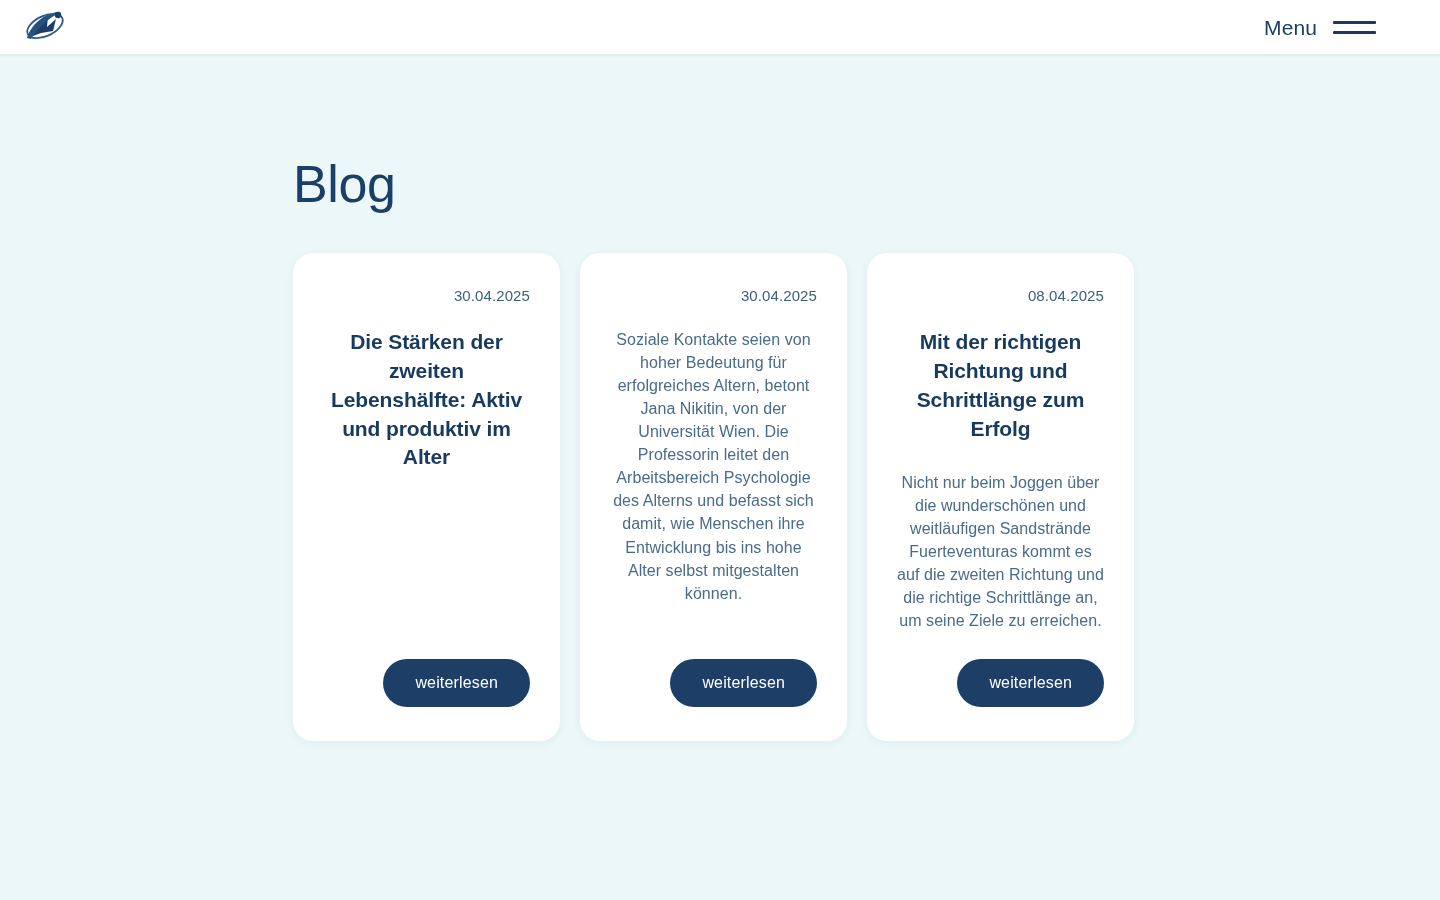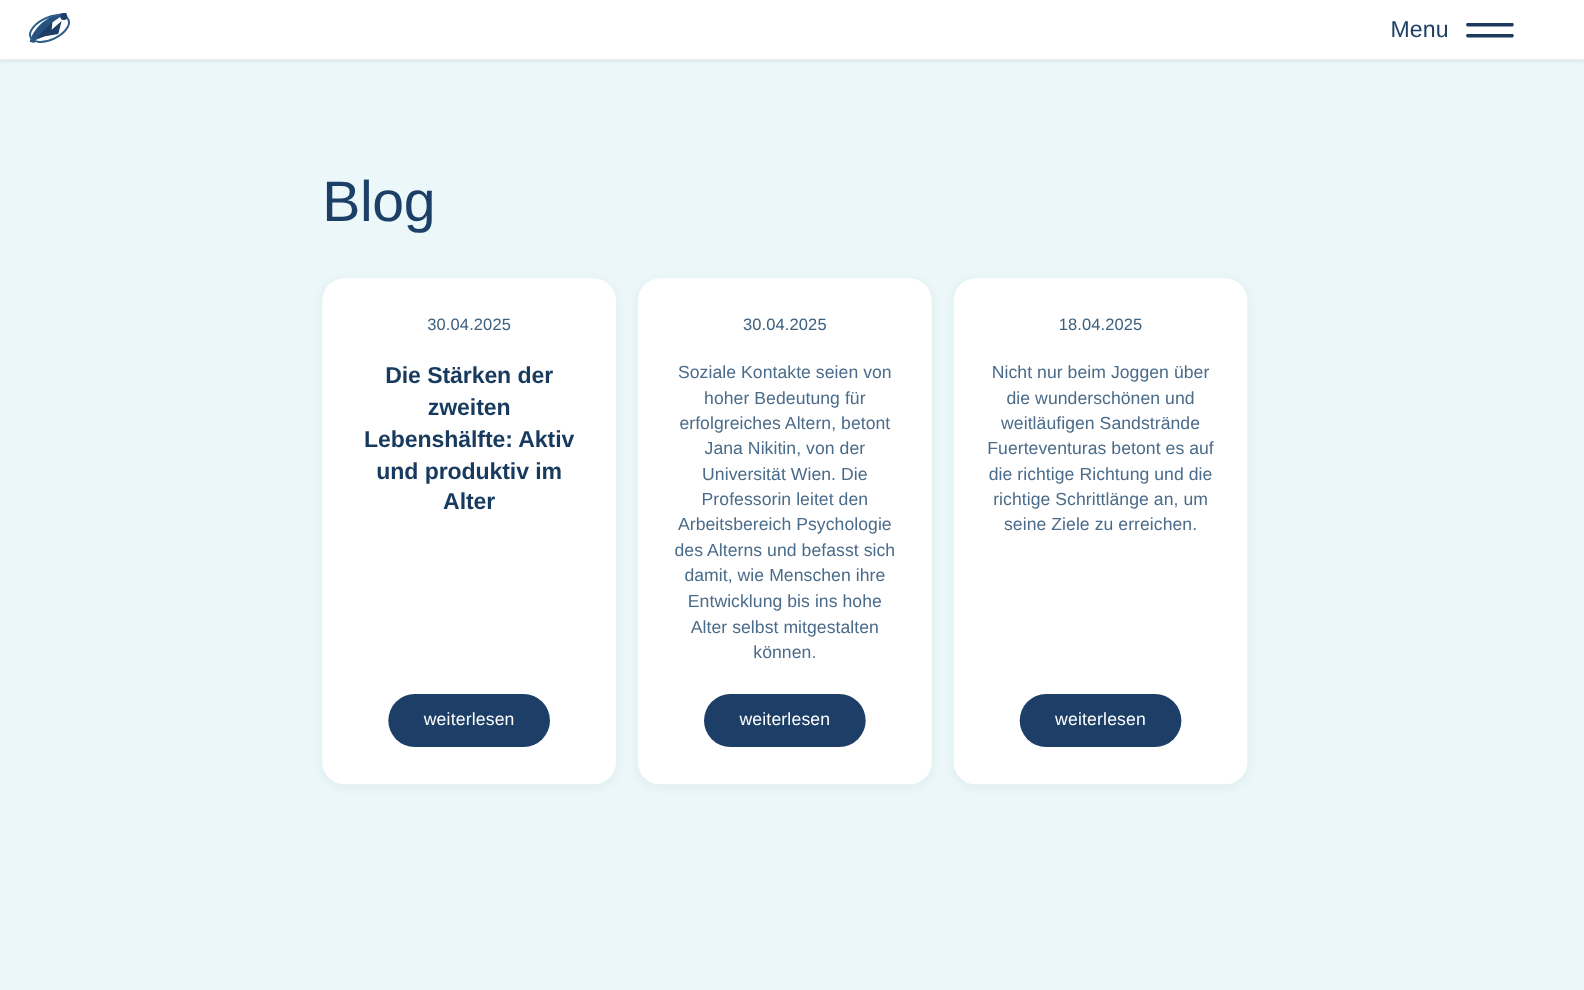--- a/index.html
+++ b/index.html
@@ -97,21 +97,21 @@
     row-gap: 22px;
     margin-top: 40px;
   }
 
   .blog-card {
     background: #ffffff;
     border-radius: 20px;
     padding: 32px 30px 34px;
     display: flex;
     flex-direction: column;
-    align-items: center;
+    align-items: flex-end;
     box-shadow: 0 2px 10px rgba(36, 86, 130, 0.06);
   }
 
   .card-date {
     font-size: 15px;
     color: #3c5f7e;
     letter-spacing: 0.1px;
     margin-bottom: 22px;
     text-align: center;
     line-height: 1.4;
@@ -192,21 +192,22 @@
     </article>
 
     <article class="blog-card">
       <div class="card-date">30.04.2025</div>
       <p class="card-excerpt">Soziale Kontakte seien von hoher Bedeutung für erfolgreiches Altern, betont Jana Nikitin, von der Universität Wien. Die Professorin leitet den Arbeitsbereich Psychologie des Alterns und befasst sich damit, wie Menschen ihre Entwicklung bis ins hohe Alter selbst mitgestalten können.</p>
       <div class="card-spacer"></div>
       <button class="read-more">weiterlesen</button>
     </article>
 
     <article class="blog-card">
-      <div class="card-date">18.04.2025</div>
-      <p class="card-excerpt">Nicht nur beim Joggen über die wunderschönen und weitläufigen Sandstrände Fuerteventuras betont es auf die richtige Richtung und die richtige Schrittlänge an, um seine Ziele zu erreichen.</p>
+      <div class="card-date">08.04.2025</div>
+      <h2 class="card-title">Mit der richtigen Richtung und Schrittlänge zum Erfolg</h2>
+      <p class="card-excerpt">Nicht nur beim Joggen über die wunderschönen und weitläufigen Sandstrände Fuerteventuras kommt es auf die zweiten Richtung und die richtige Schrittlänge an, um seine Ziele zu erreichen.</p>
       <div class="card-spacer"></div>
       <button class="read-more">weiterlesen</button>
     </article>
 
   </section>
 
 </main>
 
 </body></html>

